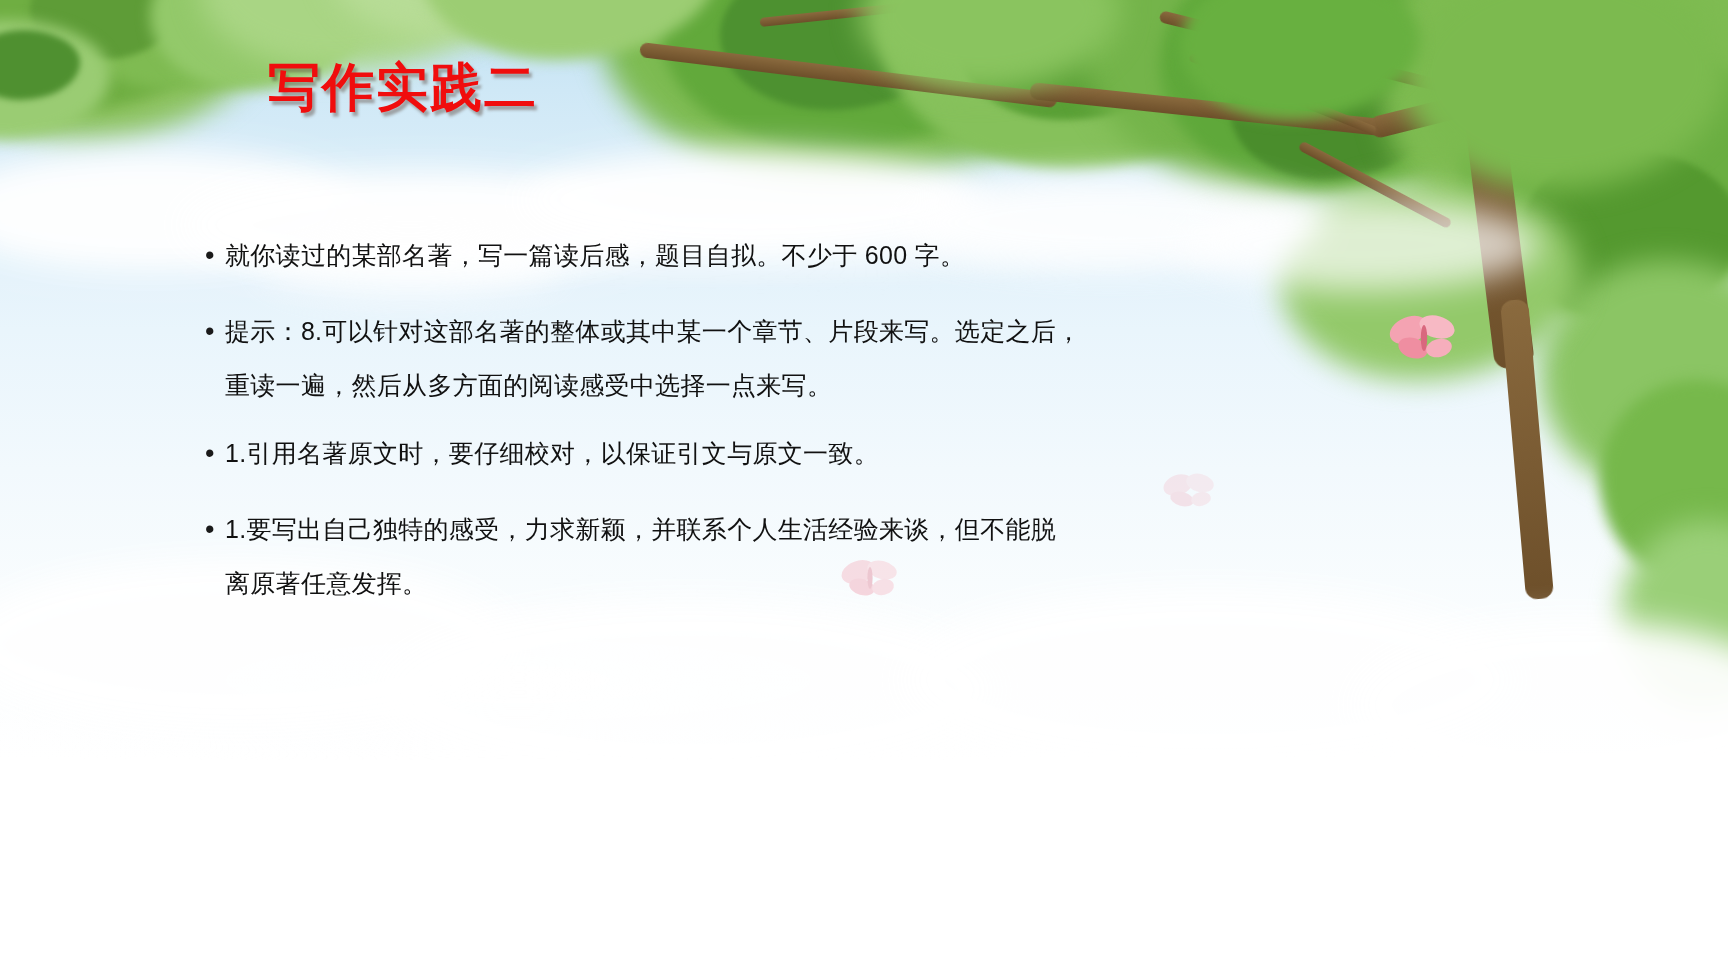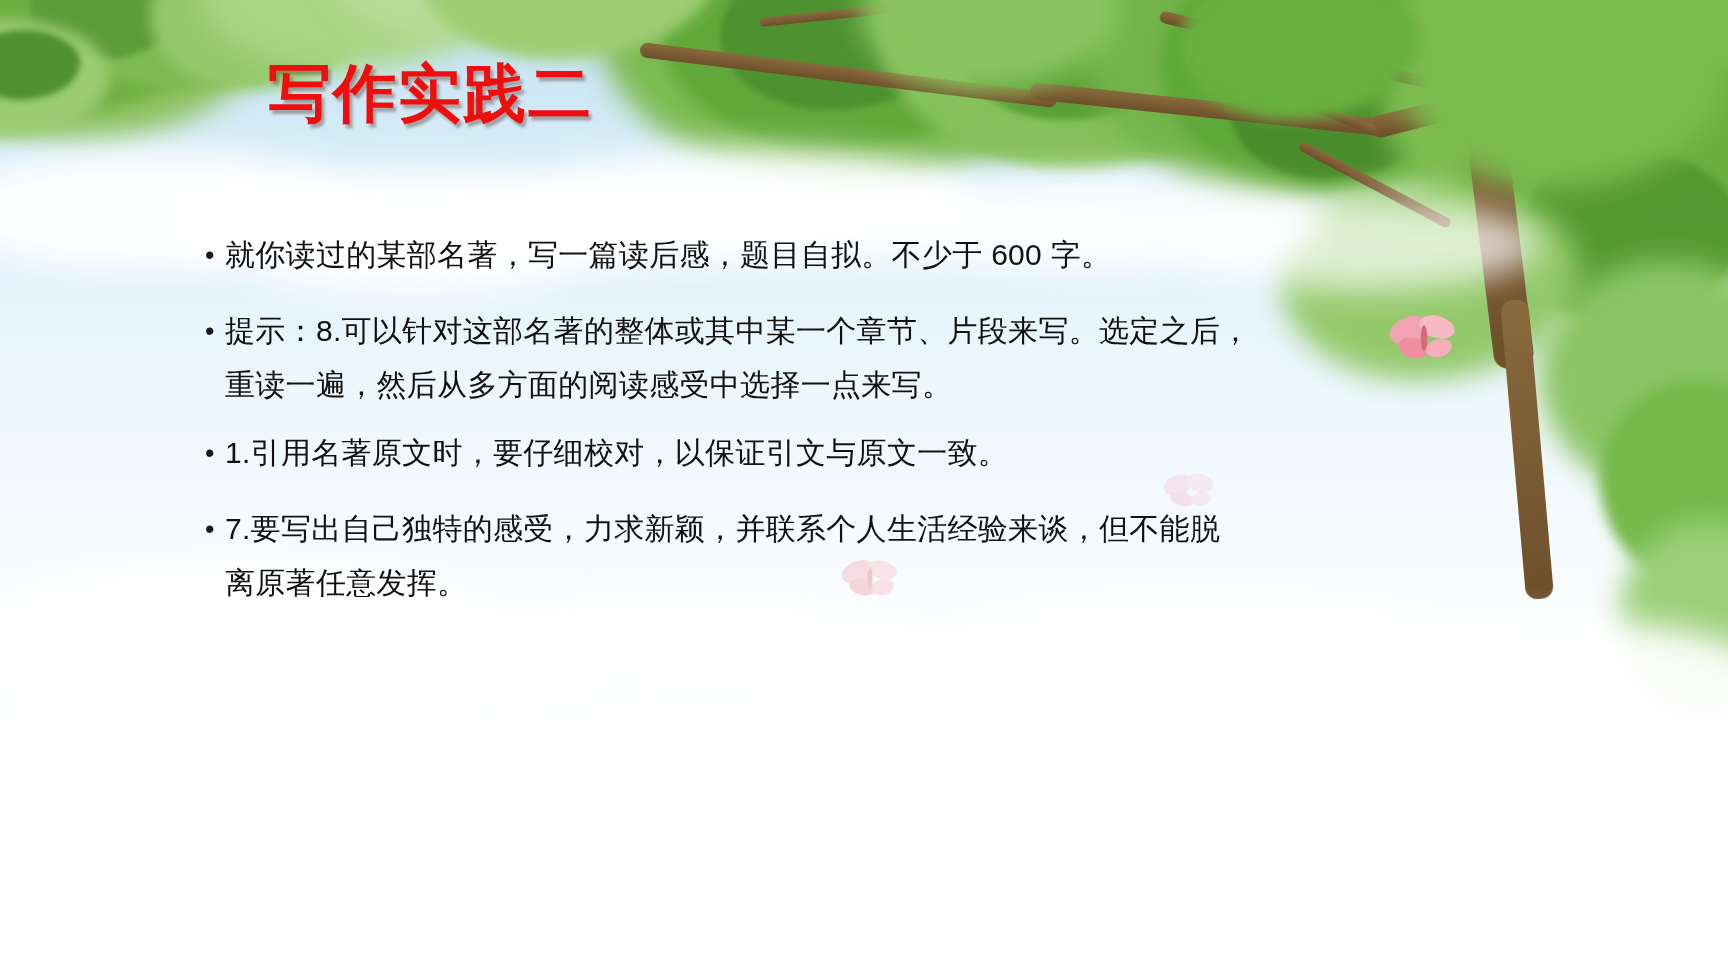--- a/index.html
+++ b/index.html
@@ -86,21 +86,21 @@
   }
 
   
   .butterfly { position: absolute; }
 
   
   .title {
     position: absolute;
     left: 268px;
     top: 60px;
-    font-size: 63px;
+    font-size: 52px;
     font-weight: 700;
     color: #f00d0d;
     letter-spacing: 2px;
     line-height: 1.05;
     text-shadow: 3px 4px 3px rgba(90,70,60,0.45);
     white-space: nowrap;
     font-family: "Liberation Sans", "DejaVu Sans", sans-serif;
   }
 
   
@@ -118,21 +118,21 @@
   .bullet-dot {
     flex: 0 0 auto;
     width: 20px;
     font-size: 27px;
     line-height: 54px;
     color: #1a1a1a;
     text-align: left;
   }
   .bullet-text {
     flex: 1 1 auto;
-    font-size: 30px;
+    font-size: 25px;
     line-height: 54px;
     color: #111111;
     letter-spacing: 0.3px;
     white-space: pre-line;
   }
   .bullet-row.tall { margin-bottom: 14px; }
 </style>
 </head>
 <body>
 
@@ -250,19 +250,19 @@
 重读一遍，然后从多方面的阅读感受中选择一点来写。</span>
     </div>
 
     <div class="bullet-row">
       <span class="bullet-dot">•</span>
       <span class="bullet-text">1.引用名著原文时，要仔细校对，以保证引文与原文一致。</span>
     </div>
 
     <div class="bullet-row tall">
       <span class="bullet-dot">•</span>
-      <span class="bullet-text">7.要写出自己独特的感受，力求新颖，并联系个人生活经验来谈，但不能脱
+      <span class="bullet-text">1.要写出自己独特的感受，力求新颖，并联系个人生活经验来谈，但不能脱
 离原著任意发挥。</span>
     </div>
 
   </div>
 
 </div>
 
 </body></html>

